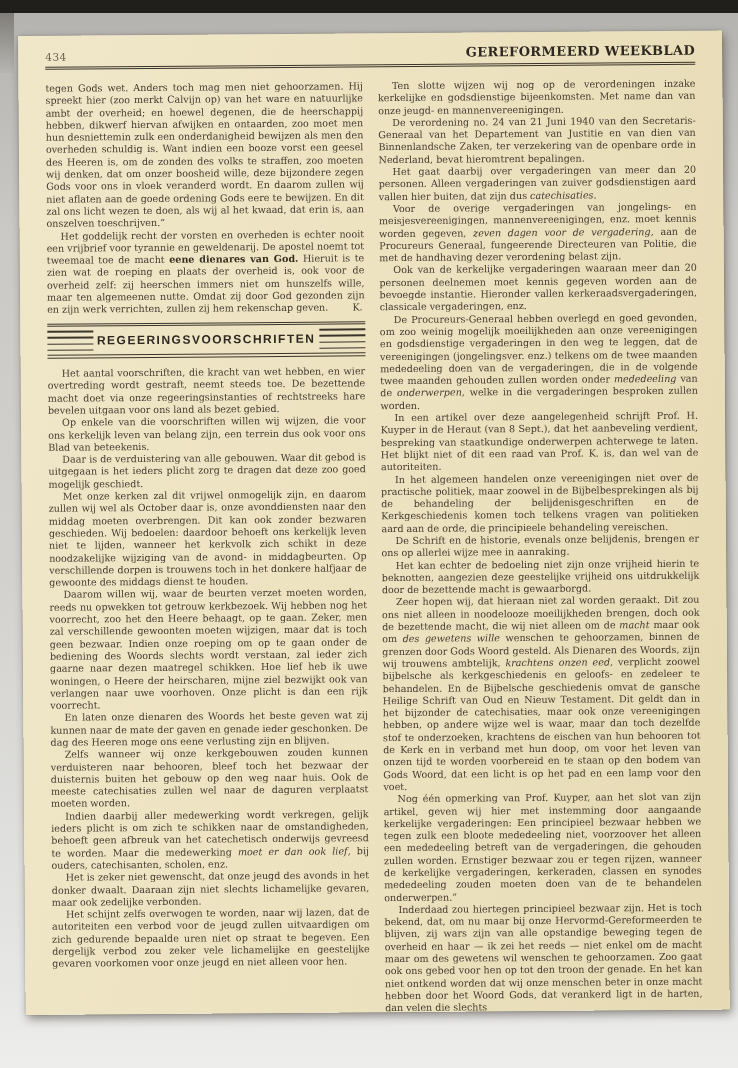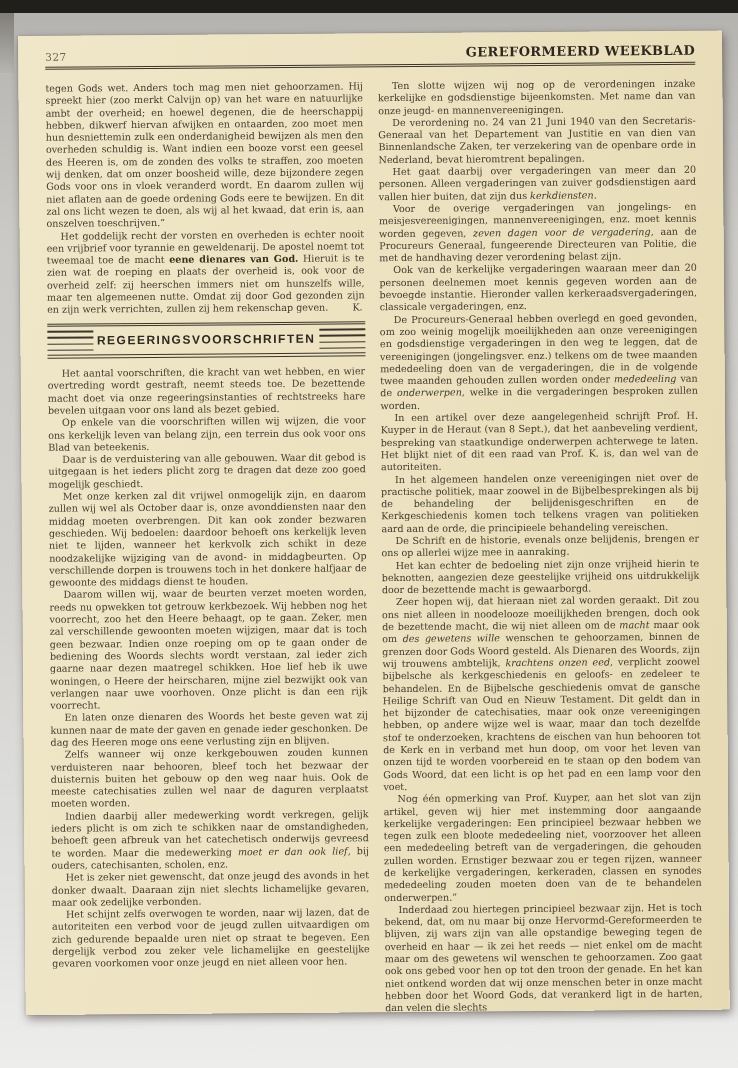--- a/index.html
+++ b/index.html
@@ -46,21 +46,21 @@
   }
 </style>
 </head>
 <body>
 
 <div class="scan-top-band"></div>
 <div class="scan-left-shade"></div>
 
 <div class="paper">
   <div class="page-header">
-    <span class="pagenum">327</span>
+    <span class="pagenum">434</span>
     <span class="masthead">GEREFORMEERD WEEKBLAD</span>
   </div>
   <div class="header-rule"></div>
 
   <div class="columns">
     <div class="col">
       <div>
           <p class="para noindent"><span>tegen Gods wet. Anders toch mag men niet gehoorzamen. Hij spreekt hier (zoo merkt Calvijn op) van het ware en natuurlijke ambt der overheid; en hoewel degenen, die de heerschappij hebben, dikwerf hiervan afwijken en ontaarden, zoo moet men hun desniettemin zulk een onderdanigheid bewijzen als men den overheden schuldig is. Want indien een booze vorst een geesel des Heeren is, om de zonden des volks te straffen, zoo moeten wij denken, dat om onzer boosheid wille, deze bijzondere zegen Gods voor ons in vloek veranderd wordt. En daarom zullen wij niet aflaten aan de goede ordening Gods eere te bewijzen. En dit zal ons licht wezen te doen, als wij al het kwaad, dat erin is, aan onszelven toeschrijven.”</span></p>
           <p class="para"><span>Het goddelijk recht der vorsten en overheden is echter nooit een vrijbrief voor tyrannie en geweldenarij. De apostel noemt tot tweemaal toe de macht </span><span class="bd">eene dienares van God.</span><span> Hieruit is te zien wat de roeping en plaats der overheid is, ook voor de overheid zelf: zij heerschen immers niet om hunszelfs wille, maar ten algemeenen nutte. Omdat zij door God gezonden zijn en zijn werk verrichten, zullen zij hem rekenschap geven.</span><span class="sig">K.</span></p>
         </div>
@@ -92,21 +92,21 @@
           <p class="para"><span>En laten onze dienaren des Woords het beste geven wat zij kunnen naar de mate der gaven en genade ieder geschonken. De dag des Heeren moge ons eene verlusting zijn en blijven.</span></p>
           <p class="para"><span>Zelfs wanneer wij onze kerkgebouwen zouden kunnen verduisteren naar behooren, bleef toch het bezwaar der duisternis buiten het gebouw op den weg naar huis. Ook de meeste catechisaties zullen wel naar de daguren verplaatst moeten worden.</span></p>
           <p class="para"><span>Indien daarbij aller medewerking wordt verkregen, gelijk ieders plicht is om zich te schikken naar de omstandigheden, behoeft geen afbreuk van het catechetisch onderwijs gevreesd te worden. Maar die medewerking </span><span class="it">moet er dan ook lief</span><span>, bij ouders, catechisanten, scholen, enz.</span></p>
           <p class="para"><span>Het is zeker niet gewenscht, dat onze jeugd des avonds in het donker dwaalt. Daaraan zijn niet slechts lichamelijke gevaren, maar ook zedelijke verbonden.</span></p>
           <p class="para"><span>Het schijnt zelfs overwogen te worden, naar wij lazen, dat de autoriteiten een verbod voor de jeugd zullen uitvaardigen om zich gedurende bepaalde uren niet op straat te begeven. Een dergelijk verbod zou zeker vele lichamelijke en geestelijke gevaren voorkomen voor onze jeugd en niet alleen voor hen.</span></p>
         </div>
     </div>
     <div class="col">
         <p class="para"><span>Ten slotte wijzen wij nog op de verordeningen inzake kerkelijke en godsdienstige bijeenkomsten. Met name dan van onze jeugd- en mannenvereenigingen.</span></p>
         <p class="para"><span>De verordening no. 24 van 21 Juni 1940 van den Secretaris-Generaal van het Departement van Justitie en van dien van Binnenlandsche Zaken, ter verzekering van de openbare orde in Nederland, bevat hieromtrent bepalingen.</span></p>
-        <p class="para"><span>Het gaat daarbij over vergaderingen van meer dan 20 personen. Alleen vergaderingen van zuiver godsdienstigen aard vallen hier buiten, dat zijn dus </span><span class="it">kerkdiensten</span><span>.</span></p>
+        <p class="para"><span>Het gaat daarbij over vergaderingen van meer dan 20 personen. Alleen vergaderingen van zuiver godsdienstigen aard vallen hier buiten, dat zijn dus </span><span class="it">catechisaties</span><span>.</span></p>
         <p class="para"><span>Voor de overige vergaderingen van jongelings- en meisjesvereenigingen, mannenvereenigingen, enz. moet kennis worden gegeven, </span><span class="it">zeven dagen voor de vergadering</span><span>, aan de Procureurs Generaal, fungeerende Directeuren van Politie, die met de handhaving dezer verordening belast zijn.</span></p>
         <p class="para"><span>Ook van de kerkelijke vergaderingen waaraan meer dan 20 personen deelnemen moet kennis gegeven worden aan de bevoegde instantie. Hieronder vallen kerkeraadsvergaderingen, classicale vergaderingen, enz.</span></p>
         <p class="para"><span>De Procureurs-Generaal hebben overlegd en goed gevonden, om zoo weinig mogelijk moeilijkheden aan onze vereenigingen en godsdienstige vergaderingen in den weg te leggen, dat de vereenigingen (jongelingsver. enz.) telkens om de twee maanden mededeeling doen van de vergaderingen, die in de volgende twee maanden gehouden zullen worden onder </span><span class="it">mededeeling</span><span> van de </span><span class="it">onderwerpen</span><span>, welke in die vergaderingen besproken zullen worden.</span></p>
         <p class="para"><span>In een artikel over deze aangelegenheid schrijft Prof. H. Kuyper in de Heraut (van 8 Sept.), dat het aanbeveling verdient, bespreking van staatkundige onderwerpen achterwege te laten. Het blijkt niet of dit een raad van Prof. K. is, dan wel van de autoriteiten.</span></p>
         <p class="para"><span>In het algemeen handelen onze vereenigingen niet over de practische politiek, maar zoowel in de Bijbelbesprekingen als bij de behandeling der belijdenisgeschriften en de Kerkgeschiedenis komen toch telkens vragen van politieken aard aan de orde, die principieele behandeling vereischen.</span></p>
         <p class="para"><span>De Schrift en de historie, evenals onze belijdenis, brengen er ons op allerlei wijze mee in aanraking.</span></p>
         <p class="para"><span>Het kan echter de bedoeling niet zijn onze vrijheid hierin te beknotten, aangezien deze geestelijke vrijheid ons uitdrukkelijk door de bezettende macht is gewaarborgd.</span></p>
         <p class="para"><span>Zeer hopen wij, dat hieraan niet zal worden geraakt. Dit zou ons niet alleen in noodelooze moeilijkheden brengen, doch ook de bezettende macht, die wij niet alleen om de </span><span class="it">macht</span><span> maar ook om </span><span class="it">des gewetens wille</span><span> wenschen te gehoorzamen, binnen de grenzen door Gods Woord gesteld. Als Dienaren des Woords, zijn wij trouwens ambtelijk, </span><span class="it">krachtens onzen eed</span><span>, verplicht zoowel bijbelsche als kerkgeschiedenis en geloofs- en zedeleer te behandelen. En de Bijbelsche geschiedenis omvat de gansche Heilige Schrift van Oud en Nieuw Testament. Dit geldt dan in het bijzonder de catechisaties, maar ook onze vereenigingen hebben, op andere wijze wel is waar, maar dan toch dezelfde stof te onderzoeken, krachtens de eischen van hun behooren tot de Kerk en in verband met hun doop, om voor het leven van onzen tijd te worden voorbereid en te staan op den bodem van Gods Woord, dat een licht is op het pad en een lamp voor den voet.</span></p>
         <p class="para"><span>Nog één opmerking van Prof. Kuyper, aan het slot van zijn artikel, geven wij hier met instemming door aangaande kerkelijke vergaderingen: Een principieel bezwaar hebben we tegen zulk een bloote mededeeling niet, voorzoover het alleen een mededeeling betreft van de vergaderingen, die gehouden zullen worden. Ernstiger bezwaar zou er tegen rijzen, wanneer de kerkelijke vergaderingen, kerkeraden, classen en synodes mededeeling zouden moeten doen van de te behandelen onderwerpen.”</span></p>
         <p class="para"><span>Inderdaad zou hiertegen principieel bezwaar zijn. Het is toch bekend, dat, om nu maar bij onze Hervormd-Gereformeerden te blijven, zij wars zijn van alle opstandige beweging tegen de overheid en haar — ik zei het reeds — niet enkel om de macht maar om des gewetens wil wenschen te gehoorzamen. Zoo gaat ook ons gebed voor hen op tot den troon der genade. En het kan niet ontkend worden dat wij onze menschen beter in onze macht hebben door het Woord Gods, dat verankerd ligt in de harten, dan velen die slechts</span></p>

